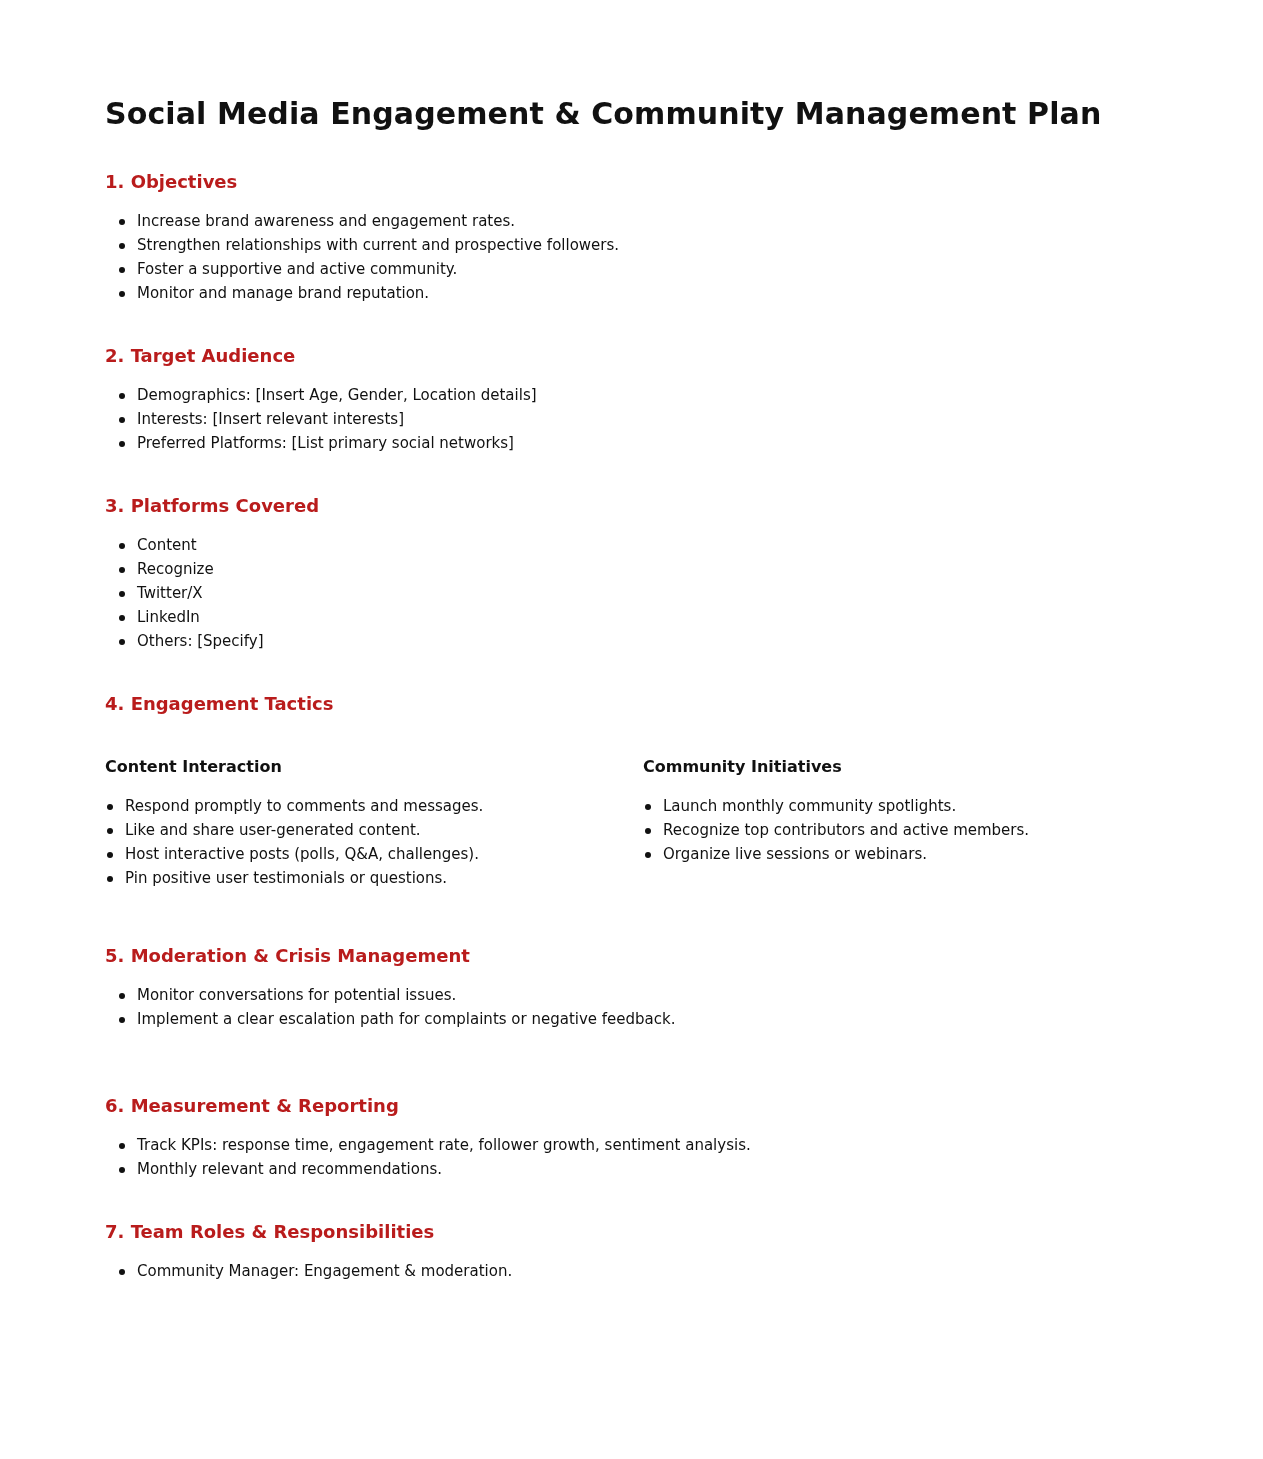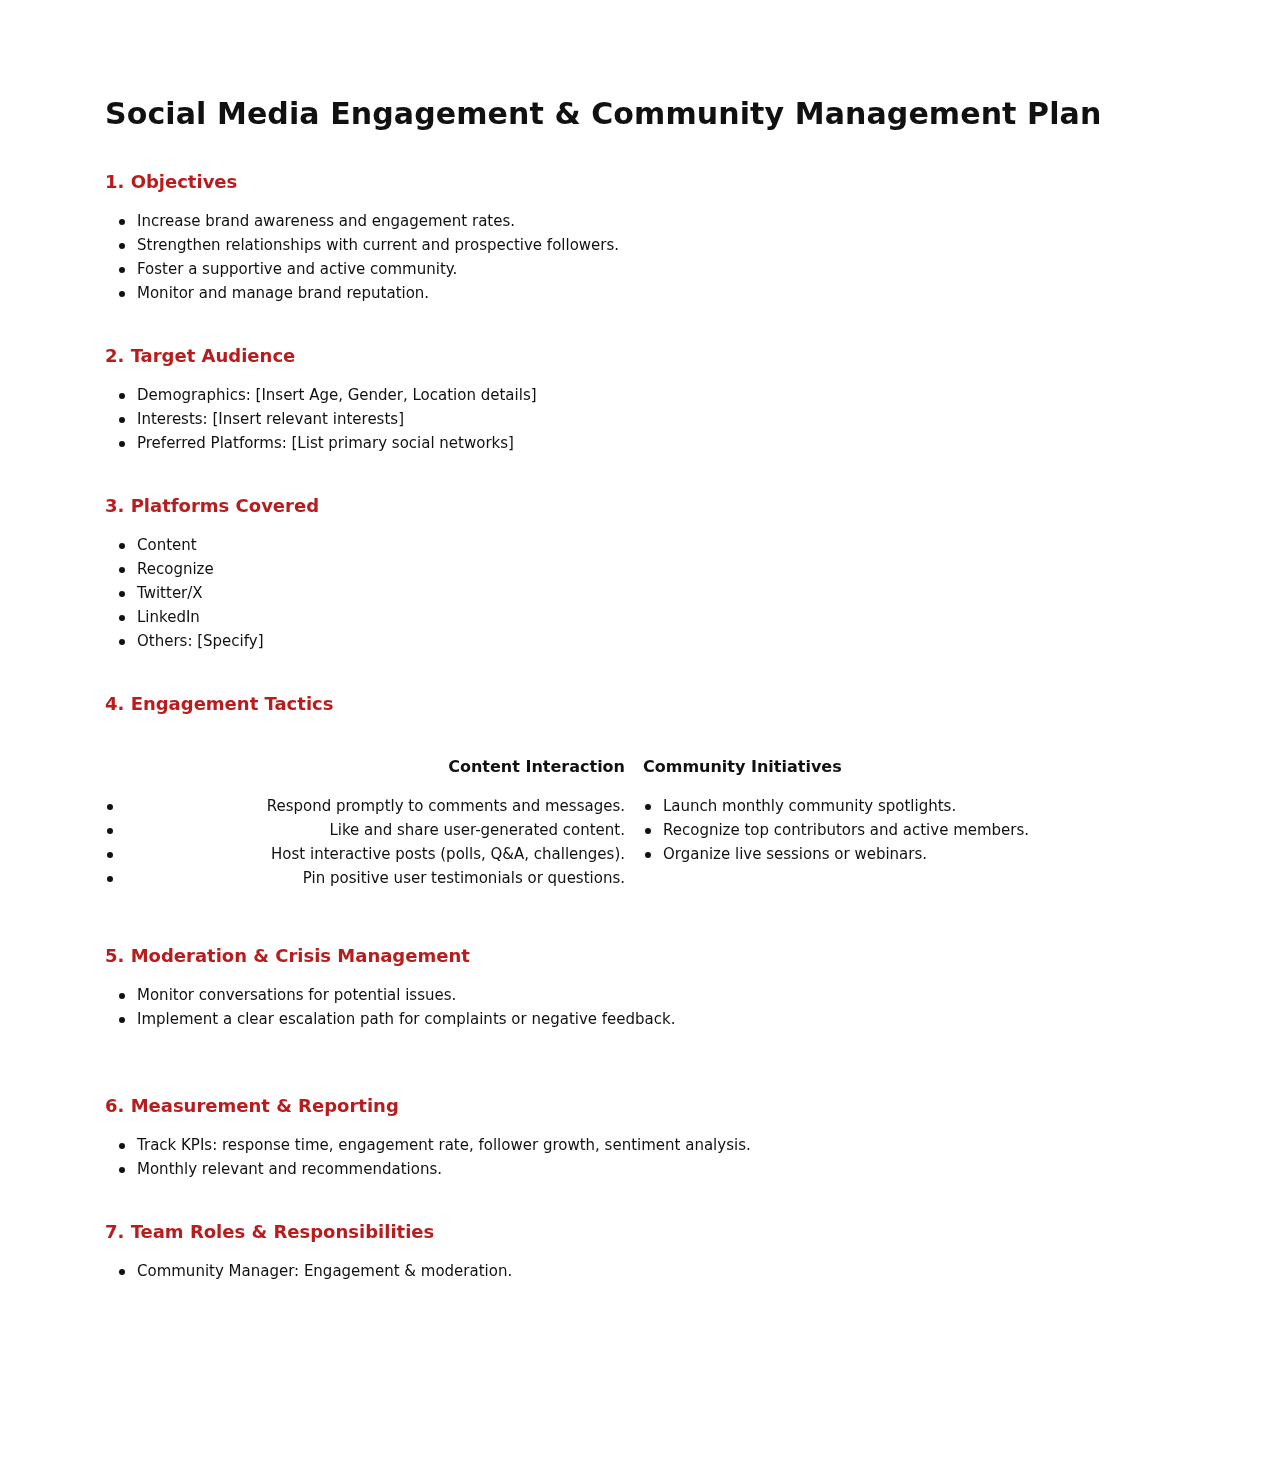--- a/index.html
+++ b/index.html
@@ -41,21 +41,21 @@
     <h2 style="top:495px">3. Platforms Covered</h2>
     <ul style="top:533px">
       <li>Content</li>
       <li>Recognize</li>
       <li>Twitter/X</li>
       <li>LinkedIn</li>
       <li>Others: [Specify]</li>
     </ul>
 
     <h2 style="top:693px">4. Engagement Tactics</h2>
-    <div class="col" style="left:0; top:757px; width:520px;text-align:right;">
+    <div class="col" style="left:0; top:757px; width:520px;">
       <h3>Content Interaction</h3>
       <ul>
         <li>Respond promptly to comments and messages.</li>
         <li>Like and share user-generated content.</li>
         <li>Host interactive posts (polls, Q&amp;A, challenges).</li>
         <li>Pin positive user testimonials or questions.</li>
       </ul>
     </div>
     <div class="col" style="left:538px; top:757px; width:520px;">
       <h3>Community Initiatives</h3>

